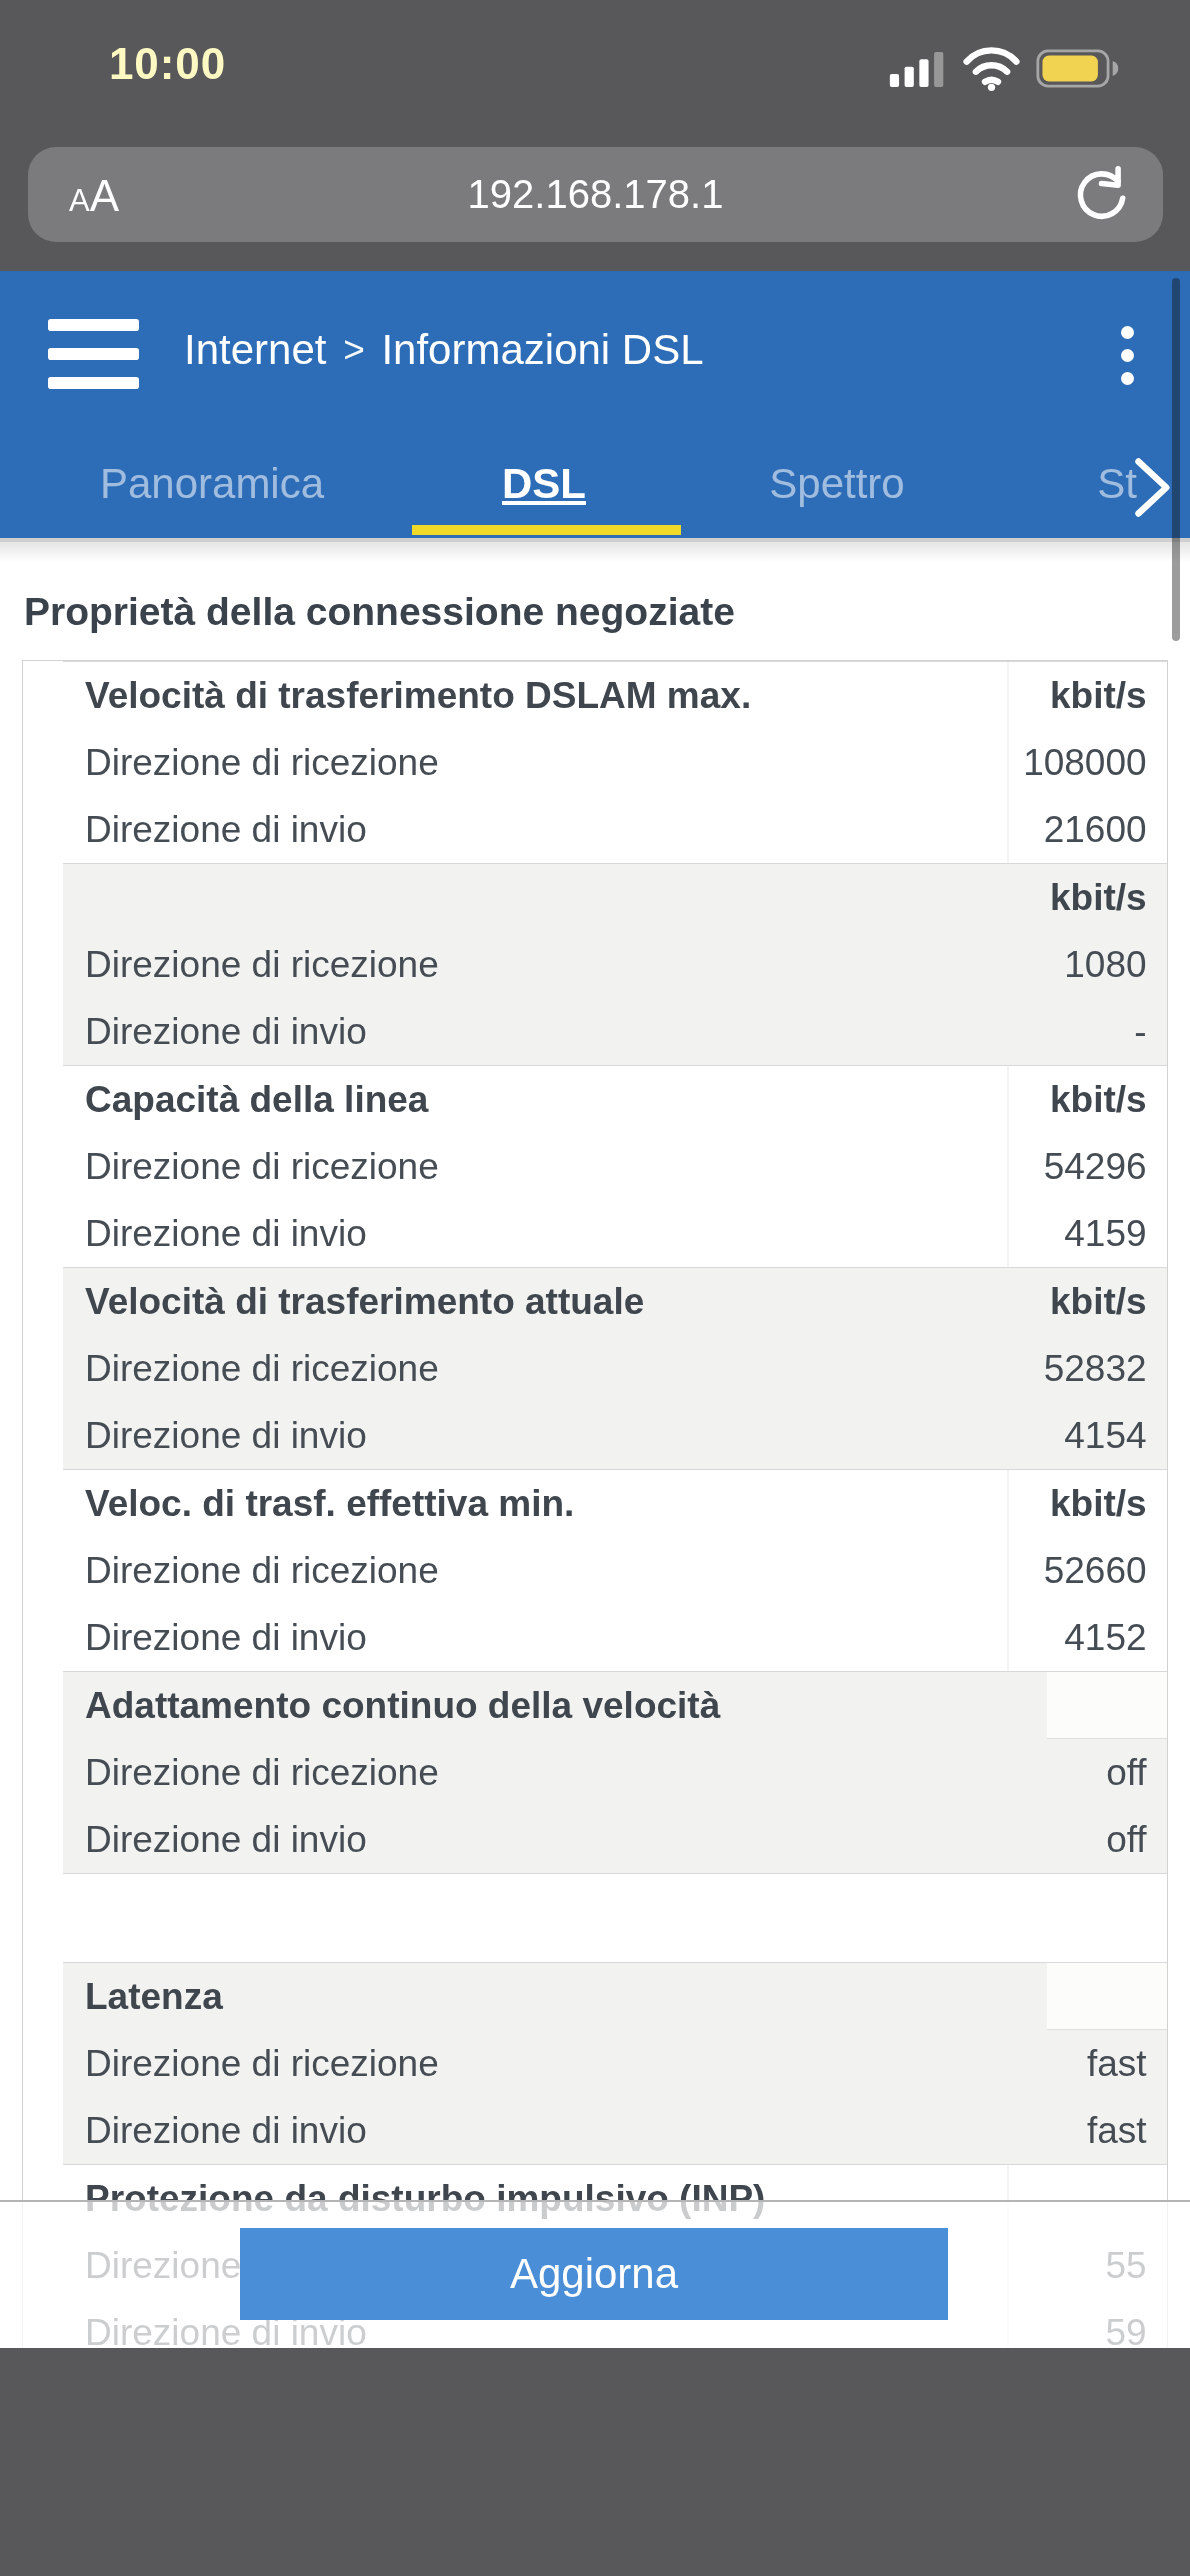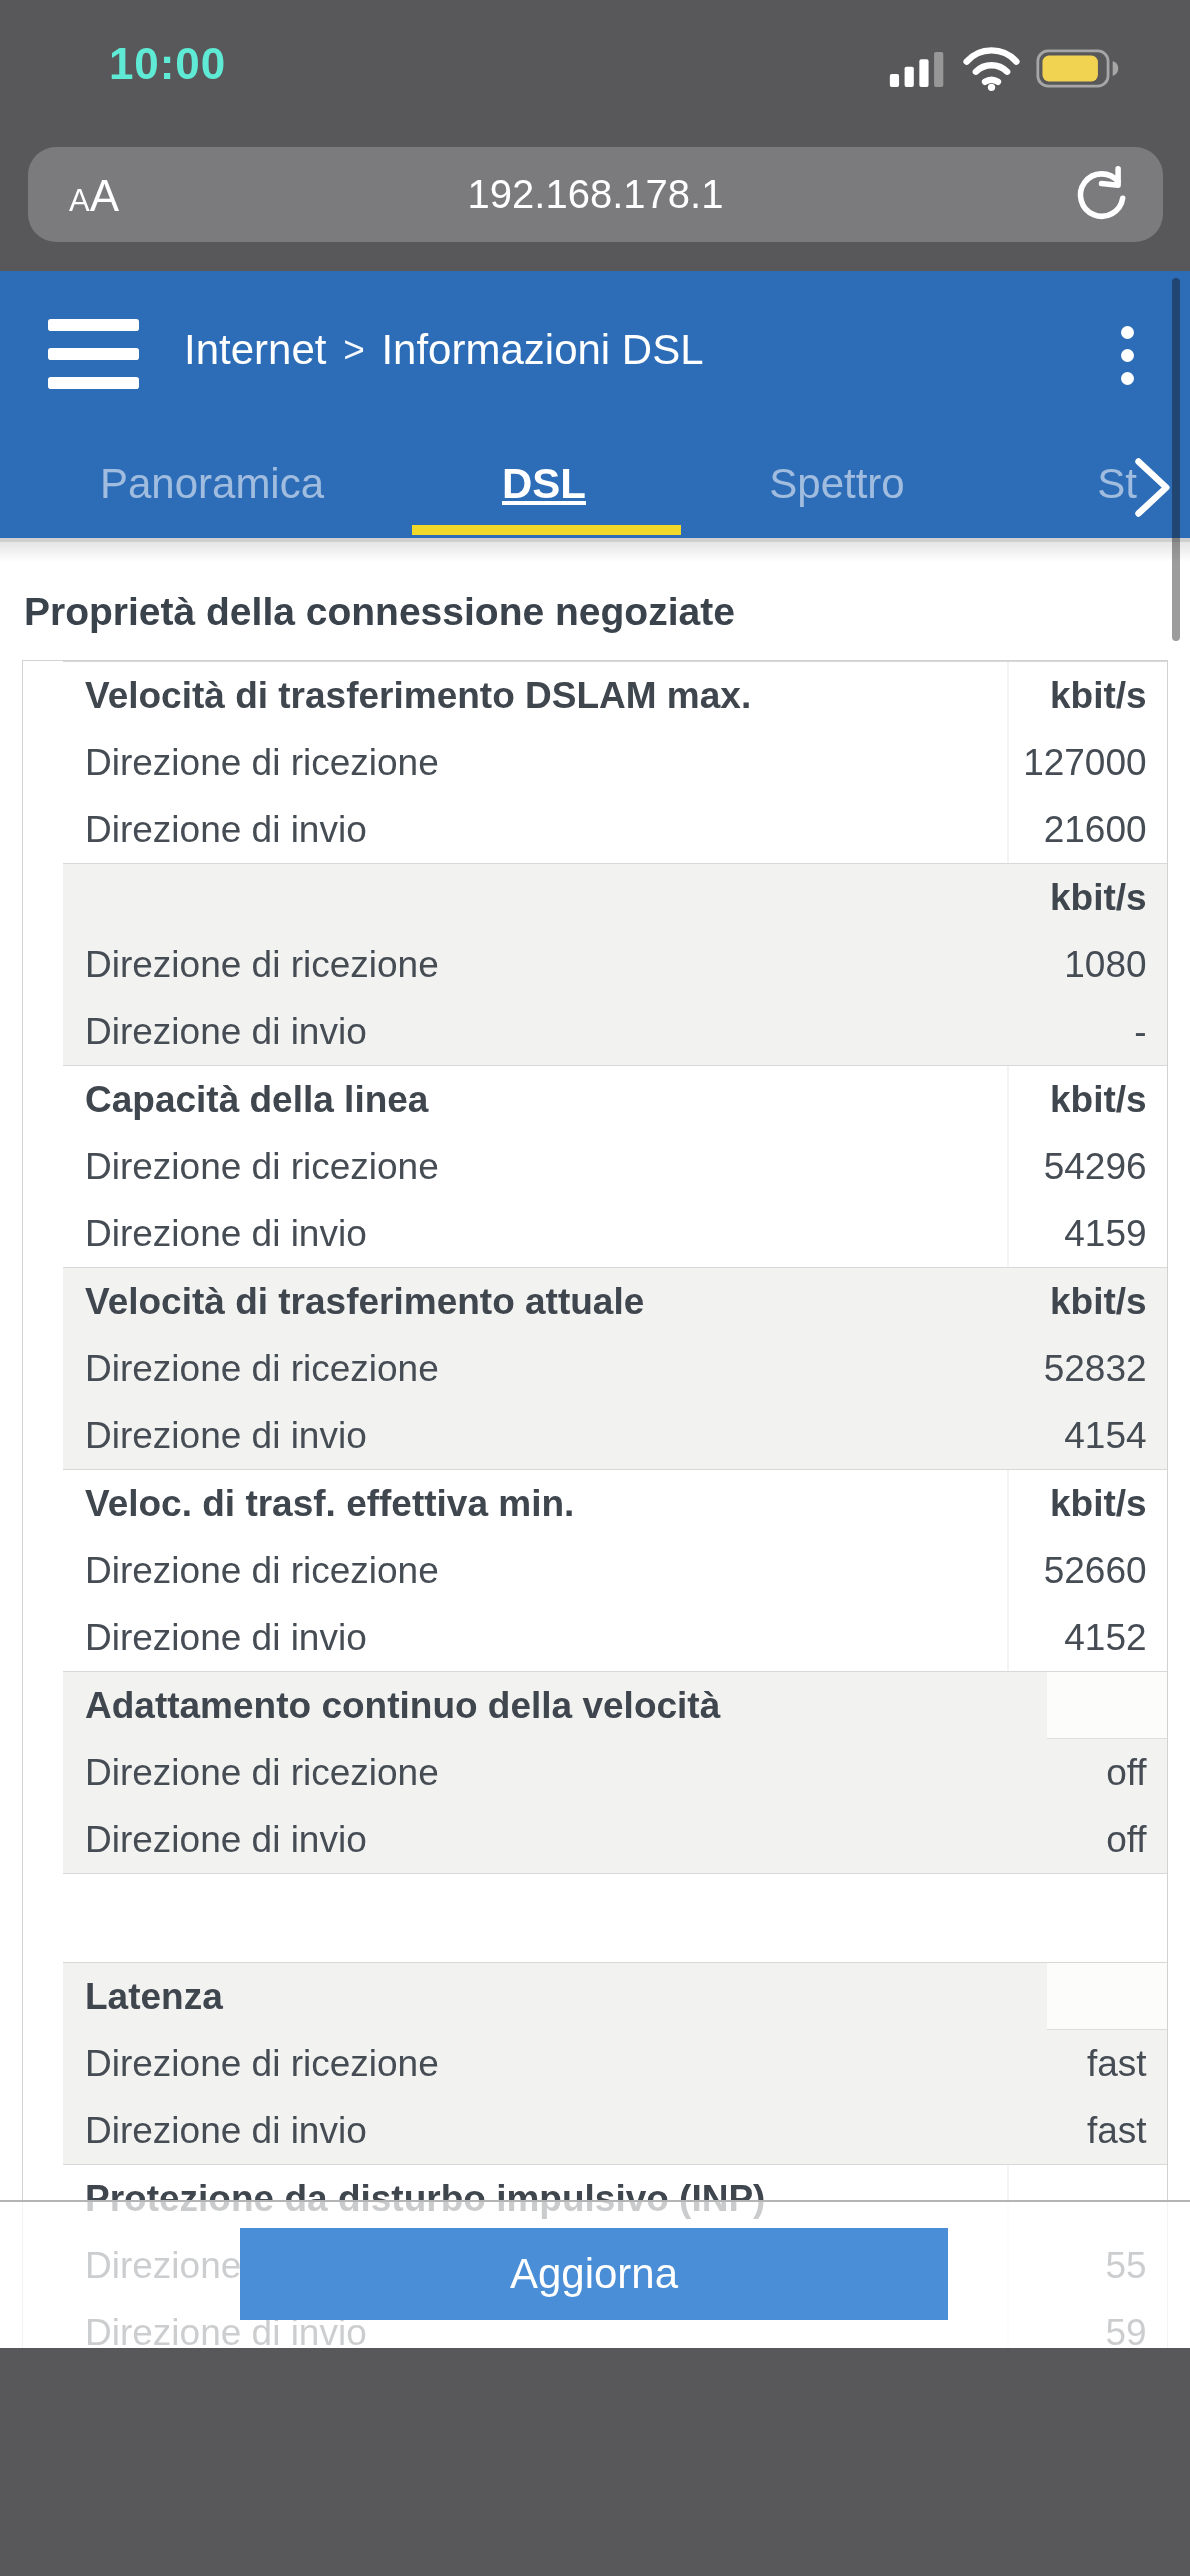--- a/index.html
+++ b/index.html
@@ -4,21 +4,21 @@
 <style>
   * { margin:0; padding:0; box-sizing:border-box; }
   html,body { width:1191px; height:2576px; }
   body {
     position:relative; overflow:hidden; background:#ffffff;
     font-family:"Liberation Sans","DejaVu Sans",sans-serif;
     -webkit-font-smoothing:antialiased;
   }
   
   .top-zone { position:absolute; top:0; left:0; width:1191px; height:271px; background:#58585a; }
-  .status-time { position:absolute; left:109px; top:39px; color:#5eead4; font-size:44px; font-weight:700; letter-spacing:0.9px; }
+  .status-time { position:absolute; left:109px; top:39px; color:#fef9c3; font-size:44px; font-weight:700; letter-spacing:0.9px; }
   .status-icons { position:absolute; right:70px; top:45px; display:flex; align-items:center; gap:15px; }
   .url-pill { position:absolute; left:28px; top:147px; width:1135px; height:95px; background:#7b7b7e; border-radius:28px; display:flex; align-items:center; }
   .reader-btn { position:absolute; left:41px; top:0; height:95px; display:flex; align-items:baseline; color:#fff; padding-top:24px; }
   .reader-btn .sm { font-size:31px; } .reader-btn .lg { font-size:44px; }
   .url-text { width:100%; text-align:center; color:#fff; font-size:40px; font-weight:400; }
   .reload-btn { position:absolute; right:32px; top:17.6px; width:59px; height:59px; }
   
   .app-header { position:absolute; top:271px; left:0; width:1191px; height:267px; background:#2d6cb7; }
   .hamburger { position:absolute; left:48px; top:319px; width:91px; height:70px; display:flex; flex-direction:column; justify-content:space-between; }
   .hamburger span { display:block; height:12px; background:#fff; border-radius:2.8px; }
@@ -121,21 +121,21 @@
 
 <div class="dsl-table" id="dsl-table">
   <div class="col-divider"></div>
 <div class="tgroup">
       <div class="trow hdr">
         <span class="lbl">Velocità di trasferimento DSLAM max.</span>
         <span class="val">kbit/s</span>
       </div>
       <div class="trow">
         <span class="lbl">Direzione di ricezione</span>
-        <span class="val">127000</span>
+        <span class="val">108000</span>
       </div>
       <div class="trow">
         <span class="lbl">Direzione di invio</span>
         <span class="val">21600</span>
       </div>
     </div>
     <div class="tgroup shaded">
       <div class="trow hdr">
         <span class="val">kbit/s</span>
       </div>

